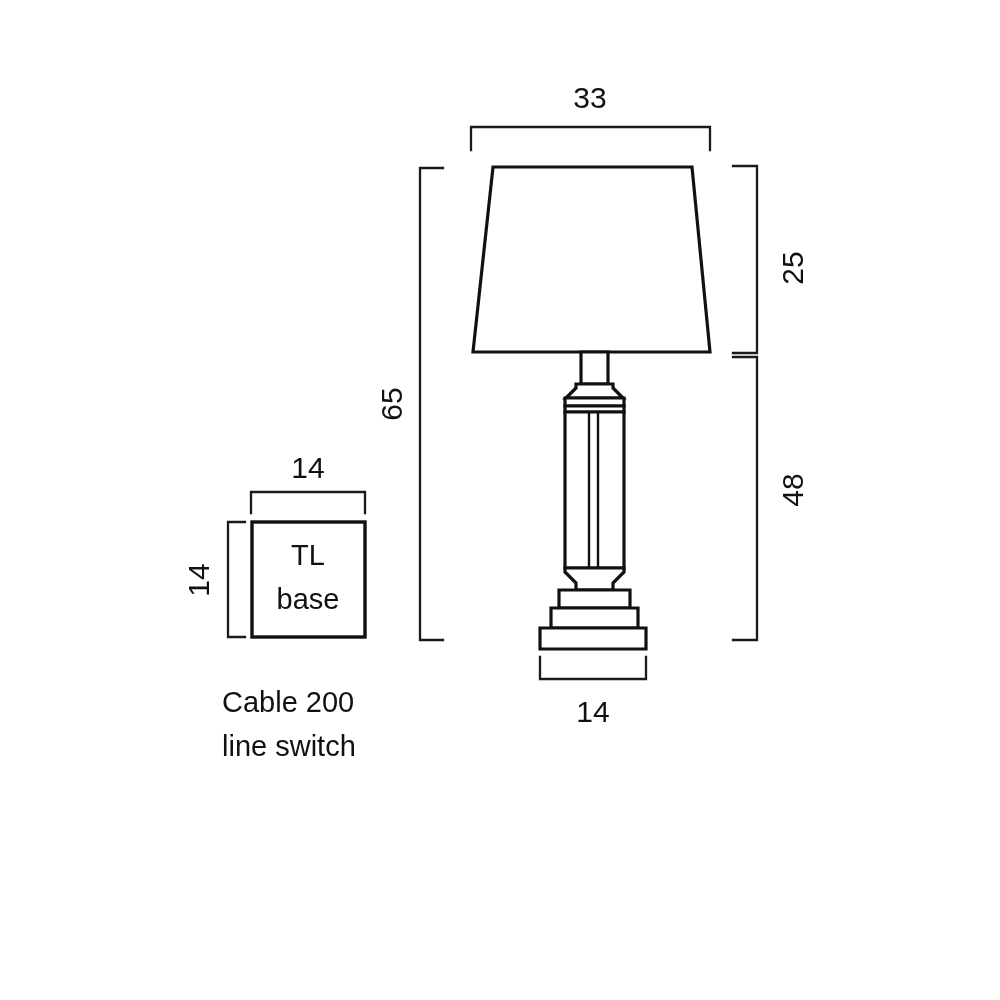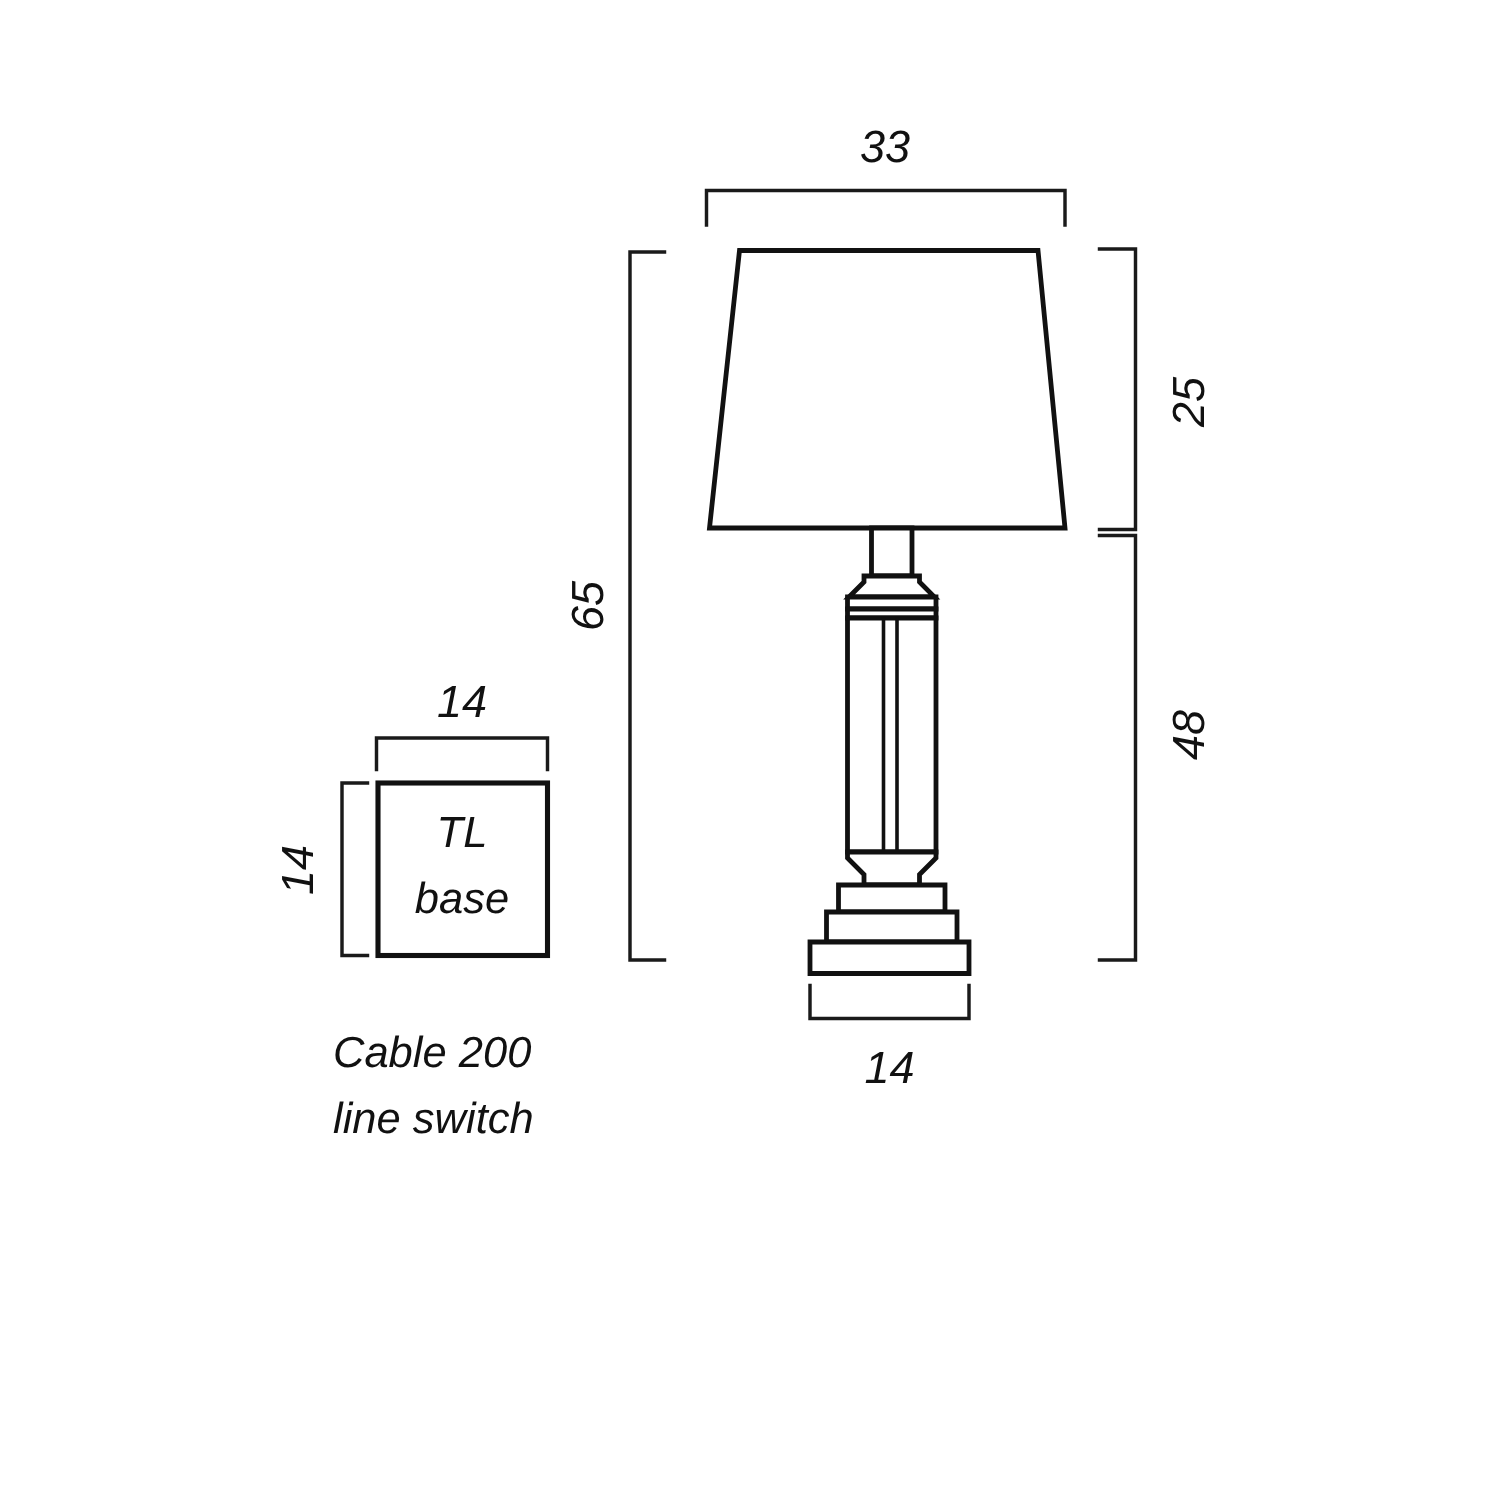--- a/index.html
+++ b/index.html
@@ -11,21 +11,20 @@
     width: 1000px;
     height: 1000px;
     font-family: "Liberation Sans", sans-serif;
     color: #1a1a1a;
     overflow: hidden;
   }
   #drawing-root {
     position: relative;
     width: 1000px;
     height: 956px;
-    font-style: italic;
   }
   svg.tech-drawing {
     display: block;
     width: 1000px;
     height: 1000px;
   }
   .outline {
     fill: #ffffff;
     stroke: #111111;
     stroke-width: 3.2;

